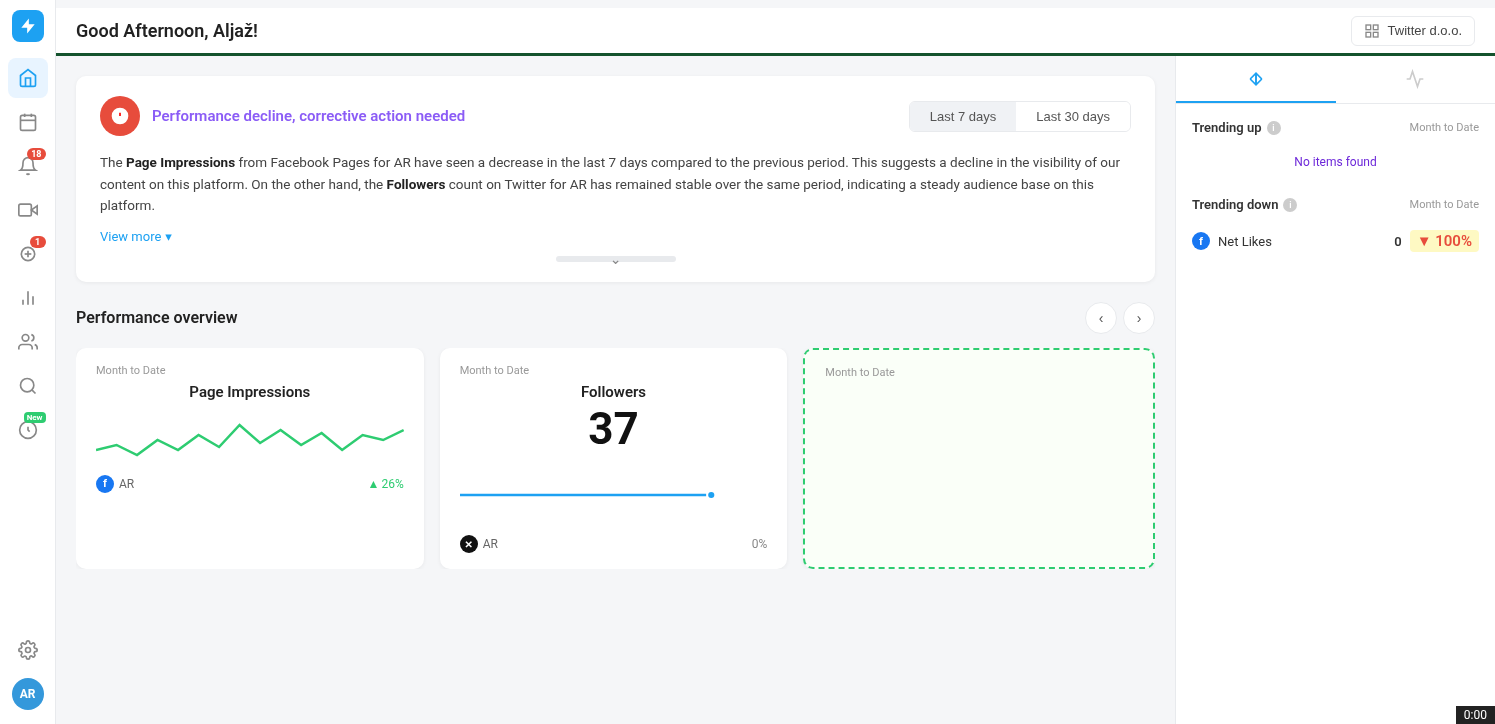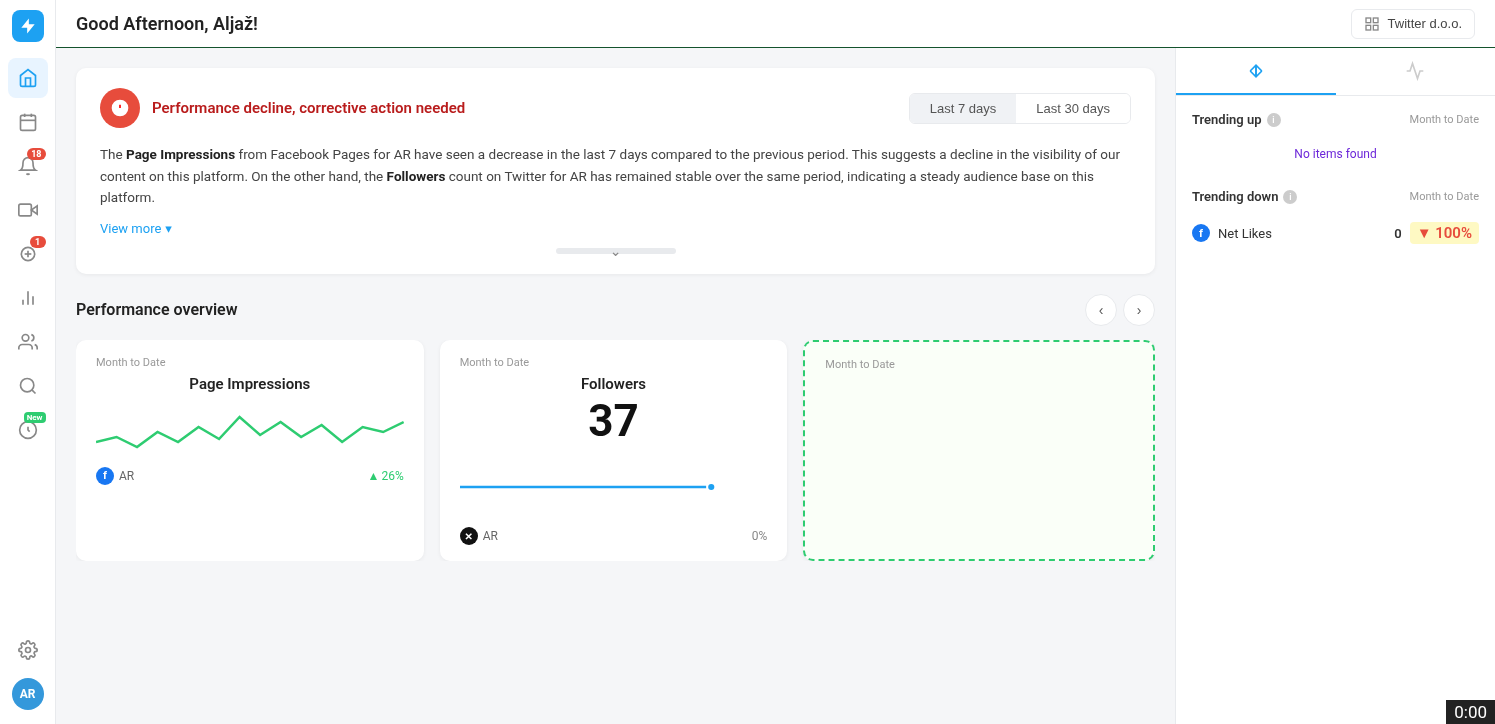--- a/index.html
+++ b/index.html
@@ -82,22 +82,23 @@
       overflow: hidden;
     }
 
     
     .header {
       background: #fff;
       height: 48px;
       display: flex;
       align-items: center;
       padding: 12px 20px;
-      border-bottom: 1px solid #14532d;
+      border-bottom: 3px solid #14532d;
       flex-shrink: 0;
+      margin-top: 8px;
     }
     .header-title {
       font-size: 18px;
       font-weight: 600;
       color: #222;
       flex: 1;
     }
     .workspace-btn {
       display: flex;
       align-items: center;
@@ -148,21 +149,21 @@
       width: 40px; height: 40px;
       border-radius: 50%;
       background: #e74c3c;
       display: flex; align-items: center; justify-content: center;
       flex-shrink: 0;
     }
     .alert-icon svg { width: 20px; height: 20px; fill: white; }
     .alert-title {
       font-size: 15px;
       font-weight: 600;
-      color: #b91c1c;
+      color: #8b5cf6;
     }
     .date-tabs {
       display: flex;
       border: 1px solid #e8eaed;
       border-radius: 6px;
       overflow: hidden;
     }
     .date-tab {
       padding: 7px 20px;
       font-size: 13px;
@@ -421,21 +422,21 @@
       gap: 2px;
     }
 
     
     .status-bar-right {
       position: fixed;
       bottom: 0;
       right: 0;
       background: #222;
       color: #fff;
-      font-size: 17px;
+      font-size: 12px;
       padding: 2px 8px;
       display: flex;
       gap: 8px;
     }
 
     
     .sparkline { width: 100%; height: 60px; }
   </style>
 </head>
 <body>

